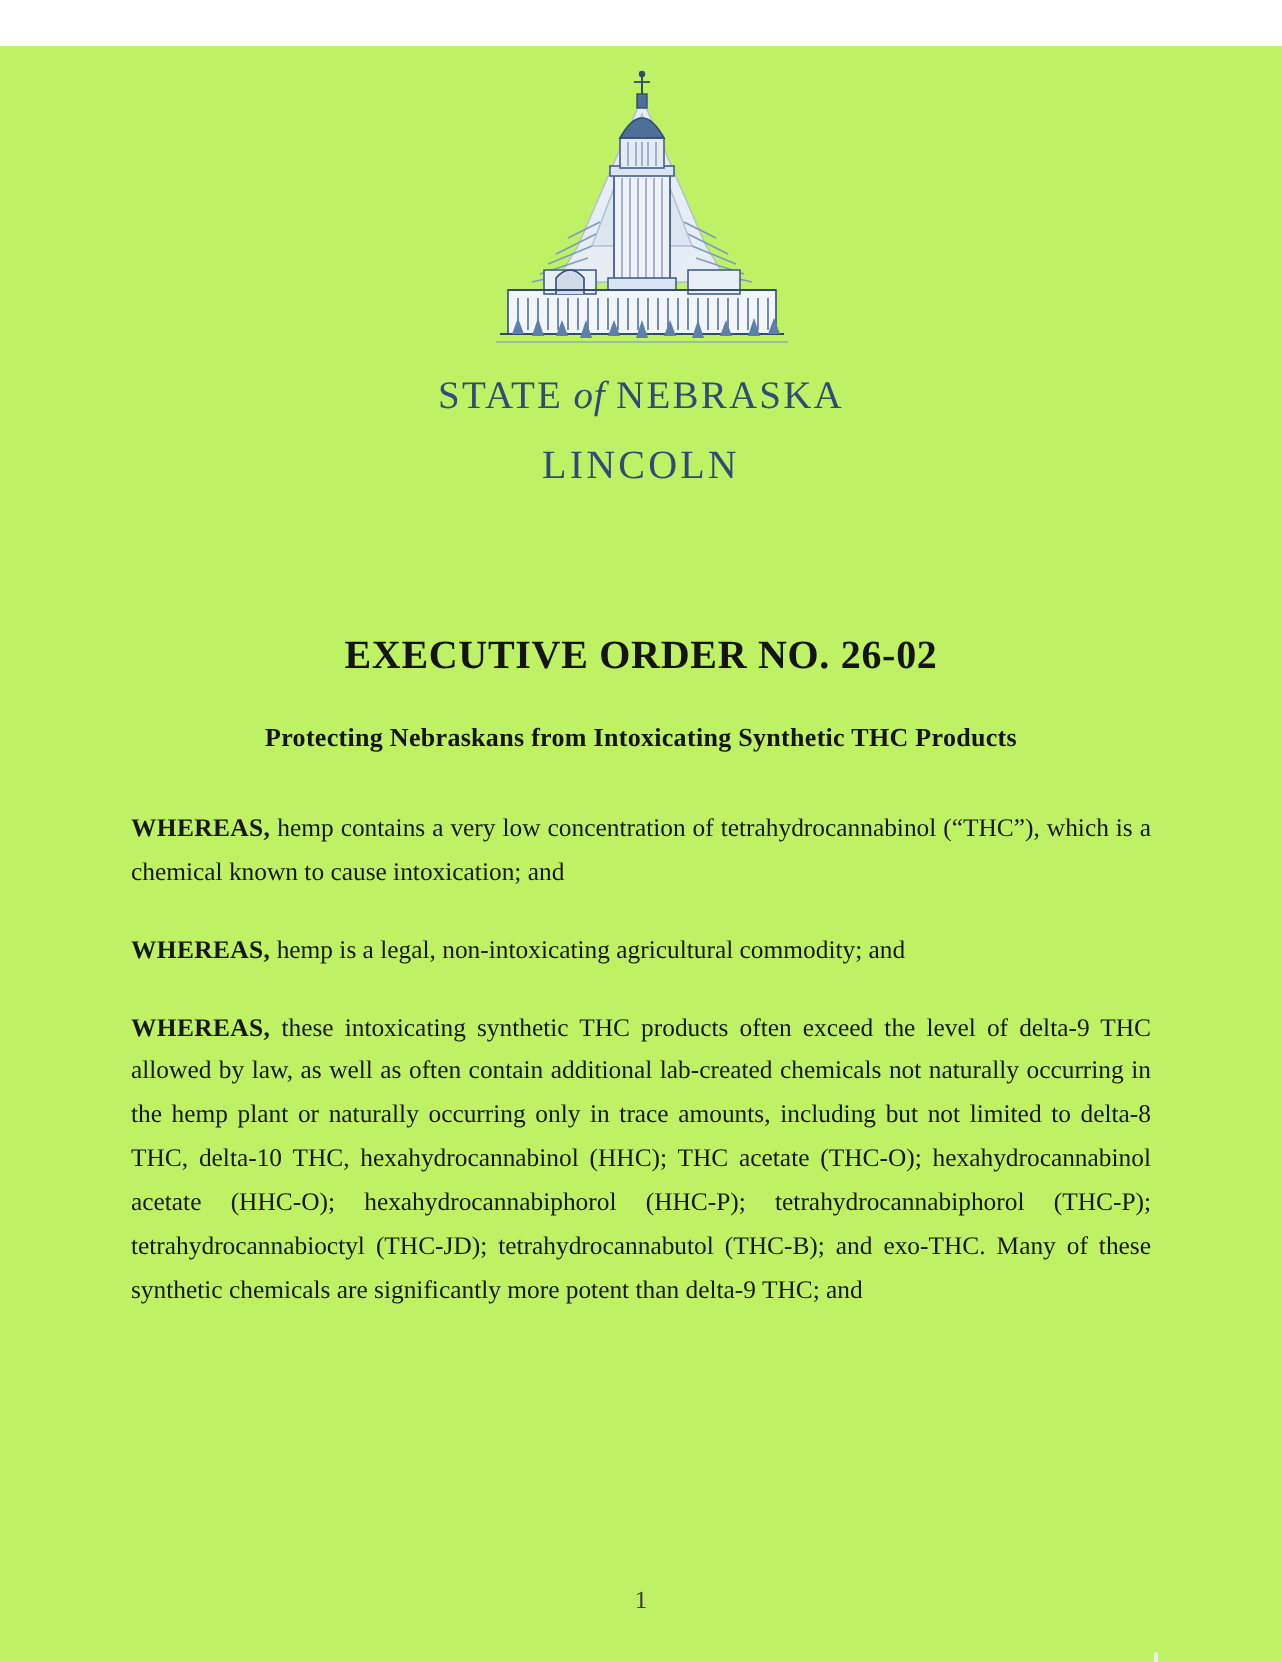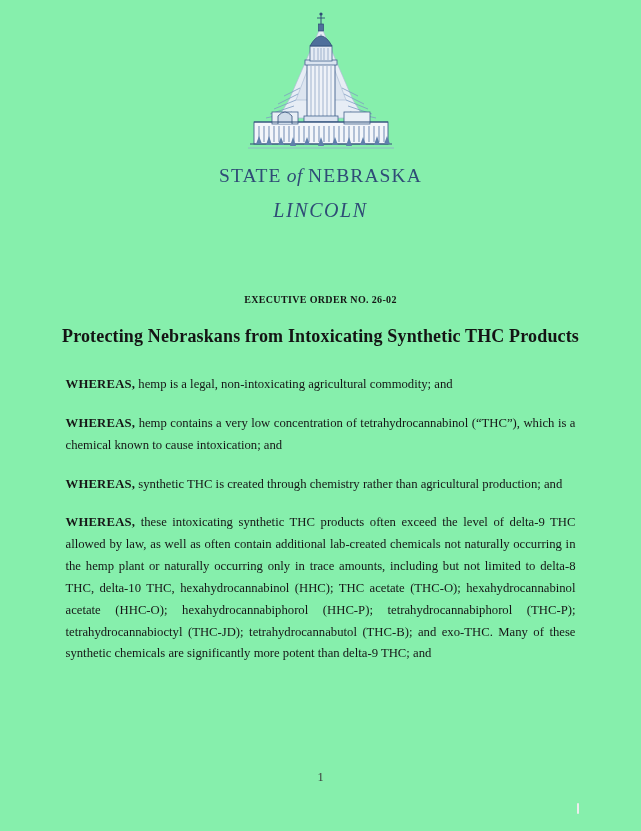--- a/index.html
+++ b/index.html
@@ -12,21 +12,22 @@
     height: 831px;
     position: relative;
     overflow: hidden;
     font-family: "Liberation Serif", "DejaVu Serif", serif;
     color: #1a1a1a;
   }
 
   .page {
     position: absolute;
     inset: 0;
-    background: #86efac;
+    background: #bef264;
+    margin-top: 23px;
   }
 
   
   .letterhead {
     padding-top: 8px;
     text-align: center;
   }
 
   .seal-wrap {
     width: 190px;
@@ -56,36 +57,35 @@
     color: #4a6b96;
     margin-top: 3px;
     line-height: 1.2;
   }
   .org-line3 {
     font-size: 20px;
     letter-spacing: 1.6px;
     color: #2f4c76;
     margin-top: 11px;
     line-height: 1.2;
-    font-style: italic;
   }
 
   
   .doc-title {
     text-align: center;
     font-weight: bold;
-    font-size: 10px;
+    font-size: 20px;
     letter-spacing: 0.35px;
     color: #141414;
     margin-top: 72px;
   }
   .doc-subtitle {
     text-align: center;
     font-weight: bold;
-    font-size: 18px;
+    font-size: 13px;
     letter-spacing: 0.15px;
     color: #141414;
     margin-top: 21px;
   }
 
   
   .body-block {
     margin: 0 auto;
     margin-top: 27px;
     width: 510px;
@@ -245,26 +245,25 @@
     <div class="org-line3">LINCOLN</div>
   </div>
 
   <div class="doc-title">EXECUTIVE ORDER NO. 26-02</div>
   <div class="doc-subtitle">Protecting Nebraskans from Intoxicating Synthetic THC Products</div>
 
   <div class="body-block">
 
 
 
+    <p class="clause"><span class="lead">WHEREAS,</span><span> hemp contains a very low concentration of tetrahydrocannabinol (“THC”), which is a chemical known to cause intoxication; and</span></p>
+
     <p class="clause"><span class="lead">WHEREAS,</span><span> hemp is a legal, non-intoxicating agricultural commodity; and</span></p>
 
-    <p class="clause"><span class="lead">WHEREAS,</span><span> hemp contains a very low concentration of tetrahydrocannabinol (“THC”), which is a chemical known to cause intoxication; and</span></p>
-
-
-    <p class="clause"><span class="lead">WHEREAS,</span><span> synthetic THC is created through chemistry rather than agricultural production; and</span></p>
+
 
     <p class="clause"><span class="lead">WHEREAS,</span><span> these intoxicating synthetic THC products often exceed the level of delta-9 THC allowed by law, as well as often contain additional lab-created chemicals not naturally occurring in the hemp plant or naturally occurring only in trace amounts, including but not limited to delta-8 THC, delta-10 THC, hexahydrocannabinol (HHC); THC acetate (THC-O); hexahydrocannabinol acetate (HHC-O); hexahydrocannabiphorol (HHC-P); tetrahydrocannabiphorol (THC-P); tetrahydrocannabioctyl (THC-JD); tetrahydrocannabutol (THC-B); and exo-THC. Many of these synthetic chemicals are significantly more potent than delta-9 THC; and</span></p>
 
   </div>
 
   <div class="page-number">1</div>
 
   <div class="scan-artifact"></div>
 
 </div>

